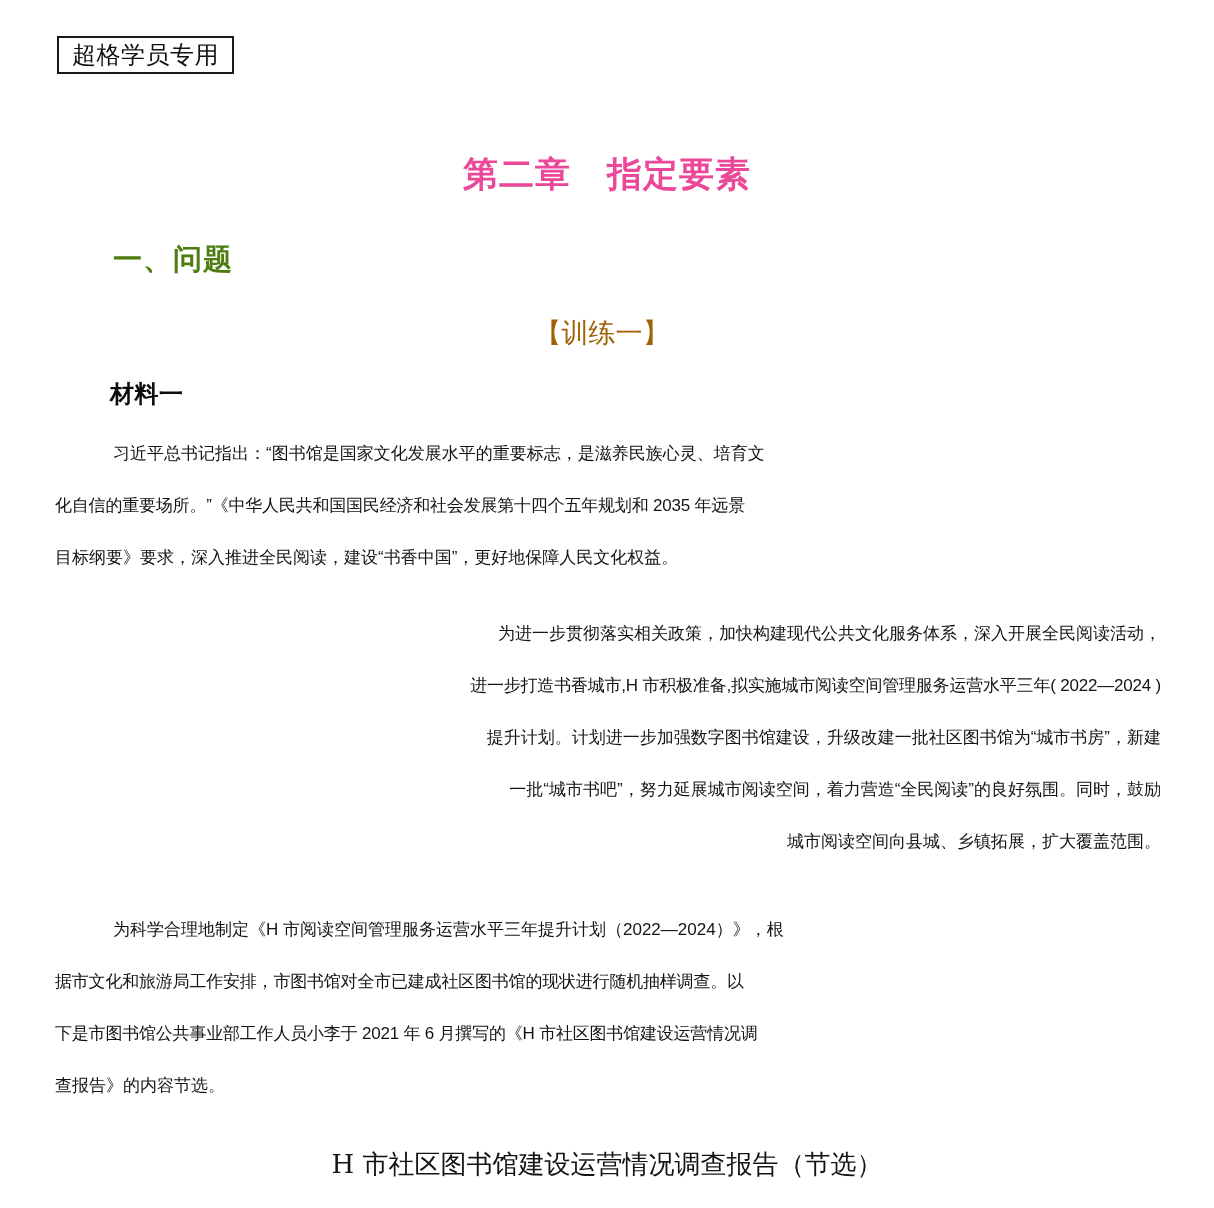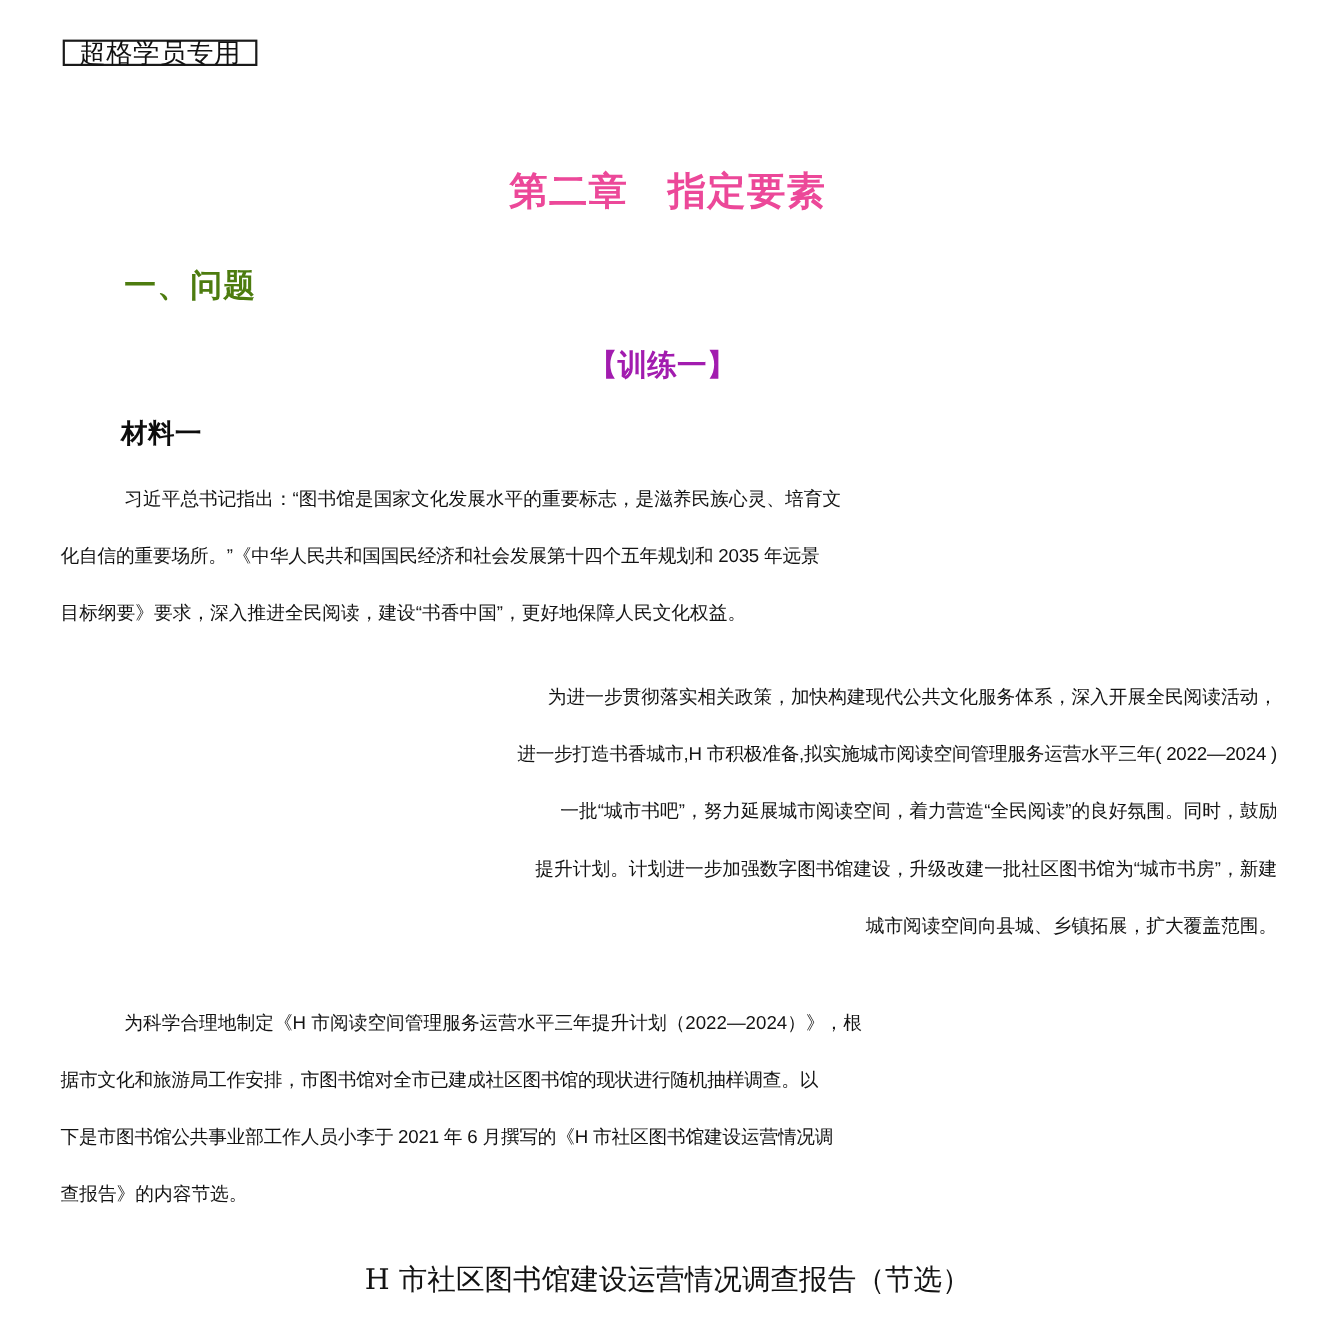--- a/index.html
+++ b/index.html
@@ -16,21 +16,21 @@
     color: #111111;
     -webkit-font-smoothing: antialiased;
   }
 
   
   .stamp-box {
     position: absolute;
     left: 57px;
     top: 36px;
     width: 177px;
-    height: 24px;
+    height: 38px;
     border: 2px solid #1a1a1a;
     box-sizing: border-box;
     display: flex;
     align-items: center;
     justify-content: center;
   }
   .stamp-text {
     font-family: "DejaVu Serif", "Liberation Serif", serif;
     font-size: 24px;
     line-height: 1;
@@ -73,24 +73,24 @@
     color: #4d7c0f;
   }
 
   .exercise-heading {
     position: absolute;
     left: 0;
     top: 315px;
     width: 1204px;
     text-align: center;
     font-family: "DejaVu Sans", "Liberation Sans", sans-serif;
-    font-weight: bold;
+    font-weight: normal;
     font-size: 27px;
     line-height: 36px;
-    color: #a21caf;
+    color: #a16207;
   }
 
   .material-label {
     position: absolute;
     left: 110px;
     top: 378px;
     font-family: "DejaVu Sans", "Liberation Sans", sans-serif;
     font-weight: bold;
     font-size: 24px;
     line-height: 32px;
@@ -151,22 +151,22 @@
 
   <div class="body-block" style="top: 428px;">
     <div class="tline indent">习近平总书记指出：“图书馆是国家文化发展水平的重要标志，是滋养民族心灵、培育文</div>
     <div class="tline tight">化自信的重要场所。”《中华人民共和国国民经济和社会发展第十四个五年规划和 2035 年远景</div>
     <div class="tline">目标纲要》要求，深入推进全民阅读，建设“书香中国”，更好地保障人民文化权益。</div>
   </div>
 
   <div class="body-block" style="top: 608px; text-align: right;">
     <div class="tline indent">为进一步贯彻落实相关政策，加快构建现代公共文化服务体系，深入开展全民阅读活动，</div>
     <div class="tline tight">进一步打造书香城市,H 市积极准备,拟实施城市阅读空间管理服务运营水平三年( 2022—2024 )</div>
+    <div class="tline">提升计划。计划进一步加强数字图书馆建设，升级改建一批社区图书馆为“城市书房”，新建</div>
     <div class="tline">一批“城市书吧”，努力延展城市阅读空间，着力营造“全民阅读”的良好氛围。同时，鼓励</div>
-    <div class="tline">提升计划。计划进一步加强数字图书馆建设，升级改建一批社区图书馆为“城市书房”，新建</div>
     <div class="tline">城市阅读空间向县城、乡镇拓展，扩大覆盖范围。</div>
   </div>
 
   <div class="body-block" style="top: 904px;">
     <div class="tline indent">为科学合理地制定《H 市阅读空间管理服务运营水平三年提升计划（2022—2024）》，根</div>
     <div class="tline tight">据市文化和旅游局工作安排，市图书馆对全市已建成社区图书馆的现状进行随机抽样调查。以</div>
     <div class="tline tight">下是市图书馆公共事业部工作人员小李于 2021 年 6 月撰写的《H 市社区图书馆建设运营情况调</div>
     <div class="tline">查报告》的内容节选。</div>
   </div>
 

